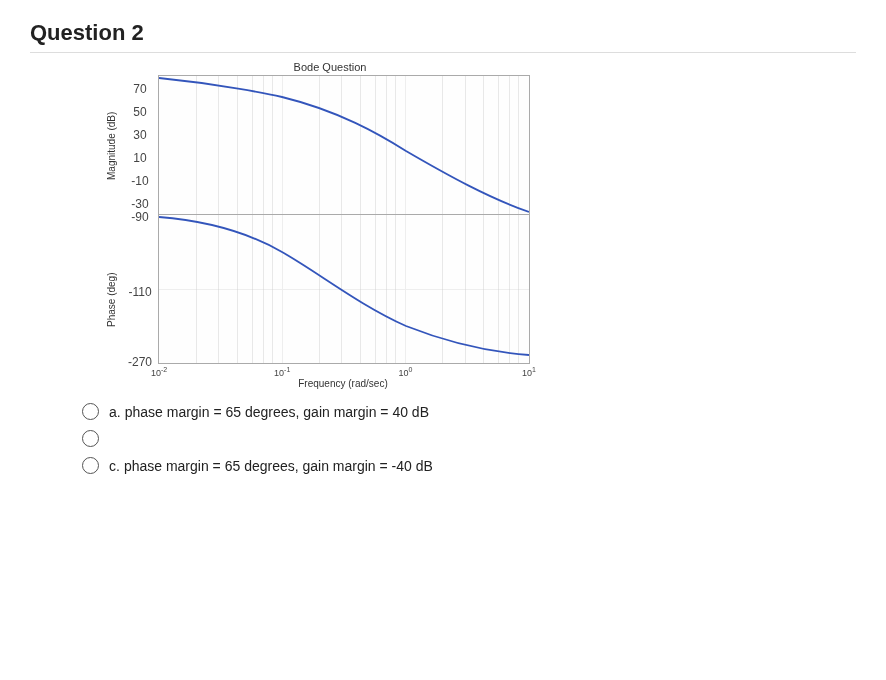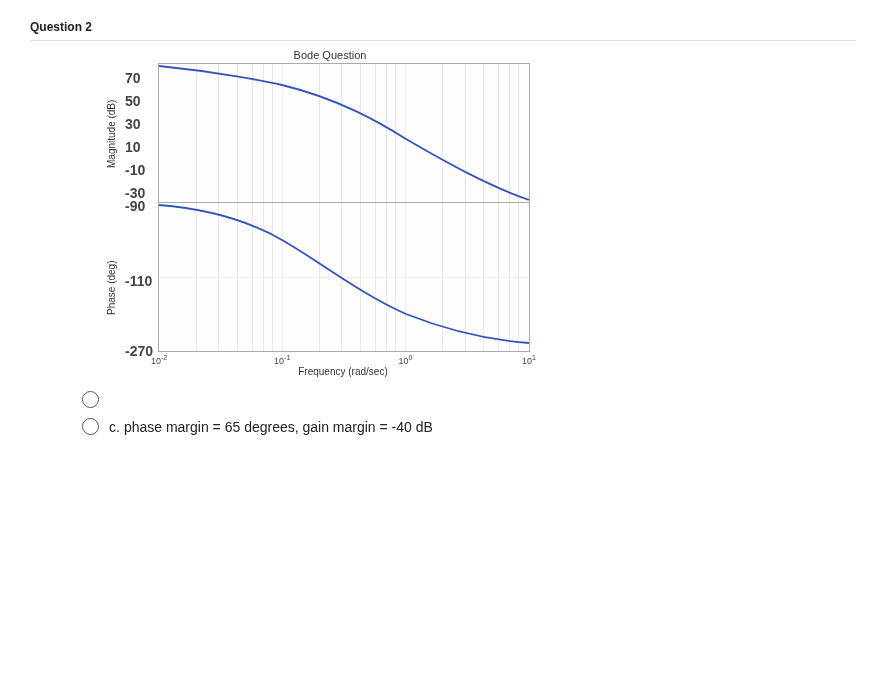--- a/index.html
+++ b/index.html
@@ -8,21 +8,21 @@
     padding: 0;
     background: #fff;
     width: 886px;
     height: 680px;
     overflow: hidden;
   }
   .question-block {
     padding: 20px 30px;
   }
   .question-title {
-    font-size: 12px;
+    font-size: 22px;
     font-weight: bold;
     color: #222;
     margin-bottom: 8px;
     border-bottom: 1px solid #ddd;
     padding-bottom: 6px;
   }
   .question-text {
     font-size: 15px;
     color: #333;
     margin: 18px 0 14px 20px;
@@ -57,25 +57,24 @@
     color: #333;
     transform: rotate(-90deg);
     transform-origin: left top;
     white-space: nowrap;
   }
   .ylabel-mag { left: -12px; top: 105px; }
   .ylabel-phase { left: -12px; top: 252px; }
   .ytick {
     position: absolute;
     right: 374px;
-    font-size: 14px;
+    font-size: 12px;
     color: #444;
-    text-align: left;
+    text-align: center;
     width: 30px;
-    font-weight: bold;
   }
   .xtick {
     position: absolute;
     font-size: 9px;
     color: #444;
     transform: translateX(-50%);
   }
   .xtick sup { font-size: 7px; vertical-align: super; }
   .xlabel {
     text-align: center;
@@ -195,20 +194,24 @@
         <span class="xtick" style="left:100%; top:151px">10<sup>1</sup></span>
       </div>
 
       <div class="xlabel">Frequency (rad/sec)</div>
     </div>
   </div>
 
   <div class="answers">
     <div class="answer-row">
       <div class="radio"></div>
+      <span><span class="answer-letter">a.</span><span>phase margin = 65 degrees, gain margin = 40 dB</span></span>
+    </div>
+    <div class="answer-row">
+      <div class="radio"></div>
     </div>
     <div class="answer-row">
       <div class="radio"></div>
       <span><span class="answer-letter">c.</span><span>phase margin = 65 degrees, gain margin = -40 dB</span></span>
     </div>
   </div>
 
 </div>
 
 </body></html>

